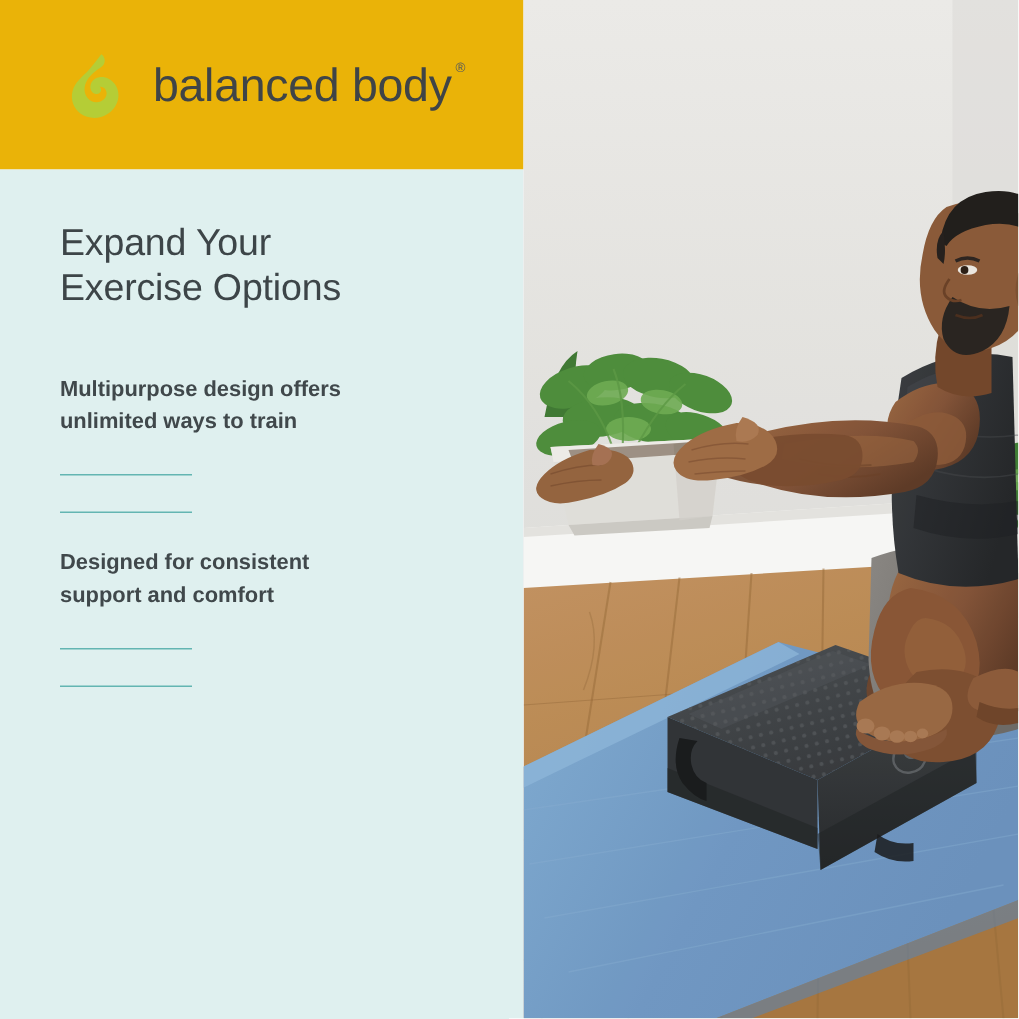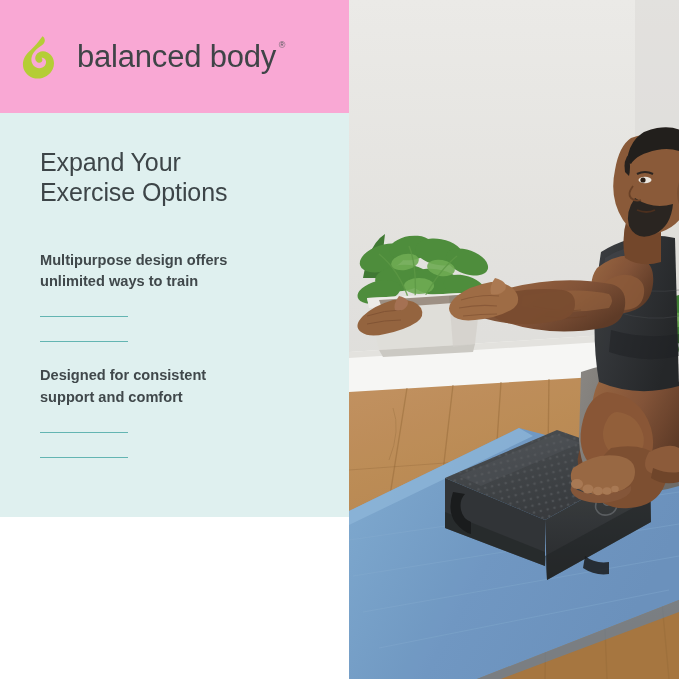--- a/index.html
+++ b/index.html
@@ -21,43 +21,43 @@
     position:relative;
     width:349px; height:679px;
     flex:0 0 349px;
     background:#ffffff;
   }
 
   
   .brand-header {
     position:absolute; left:0; top:0;
     width:349px; height:113px;
-    background:#f9a8d4;
+    background:#eab308;
     display:flex; align-items:center;
-    padding-left:22px;
+    padding-left:47px;
   }
   .brand-lockup { display:flex; align-items:center; gap:13px; }
   .brand-mark { width:42px; height:44px; display:block; flex:0 0 42px; }
   .brand-wordmark {
     position:relative;
     font-size:31px;
     letter-spacing:-0.2px;
     color:#3f4447;
     font-weight:400;
     white-space:nowrap;
   }
   .brand-reg {
     position:absolute; top:1px; right:-9px;
     font-size:9px; color:#55595c;
   }
 
   
   .feature-panel {
     position:absolute; left:0; top:113px;
-    width:349px; height:404px;
+    width:349px; height:566px;
     background:#dff0ef;
     padding:34px 30px 0 40px;
   }
   .panel-heading {
     font-size:25px;
     line-height:1.21;
     color:#3d4548;
     font-weight:400;
     letter-spacing:-0.1px;
     margin-bottom:42px;

